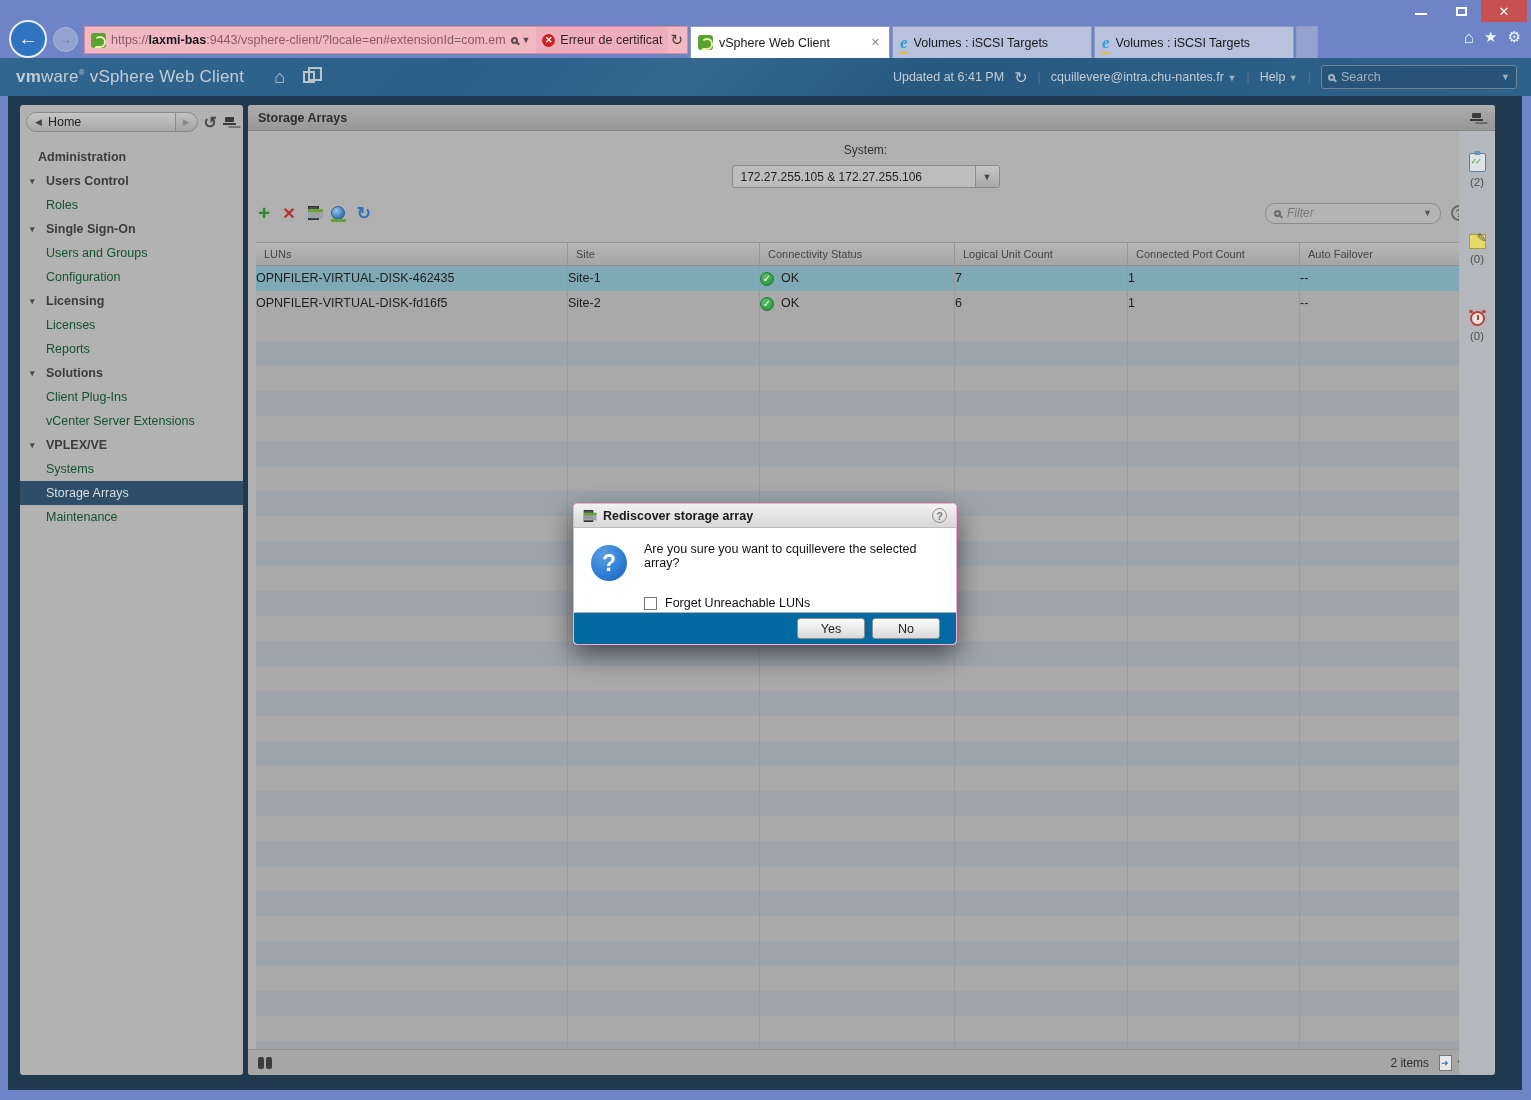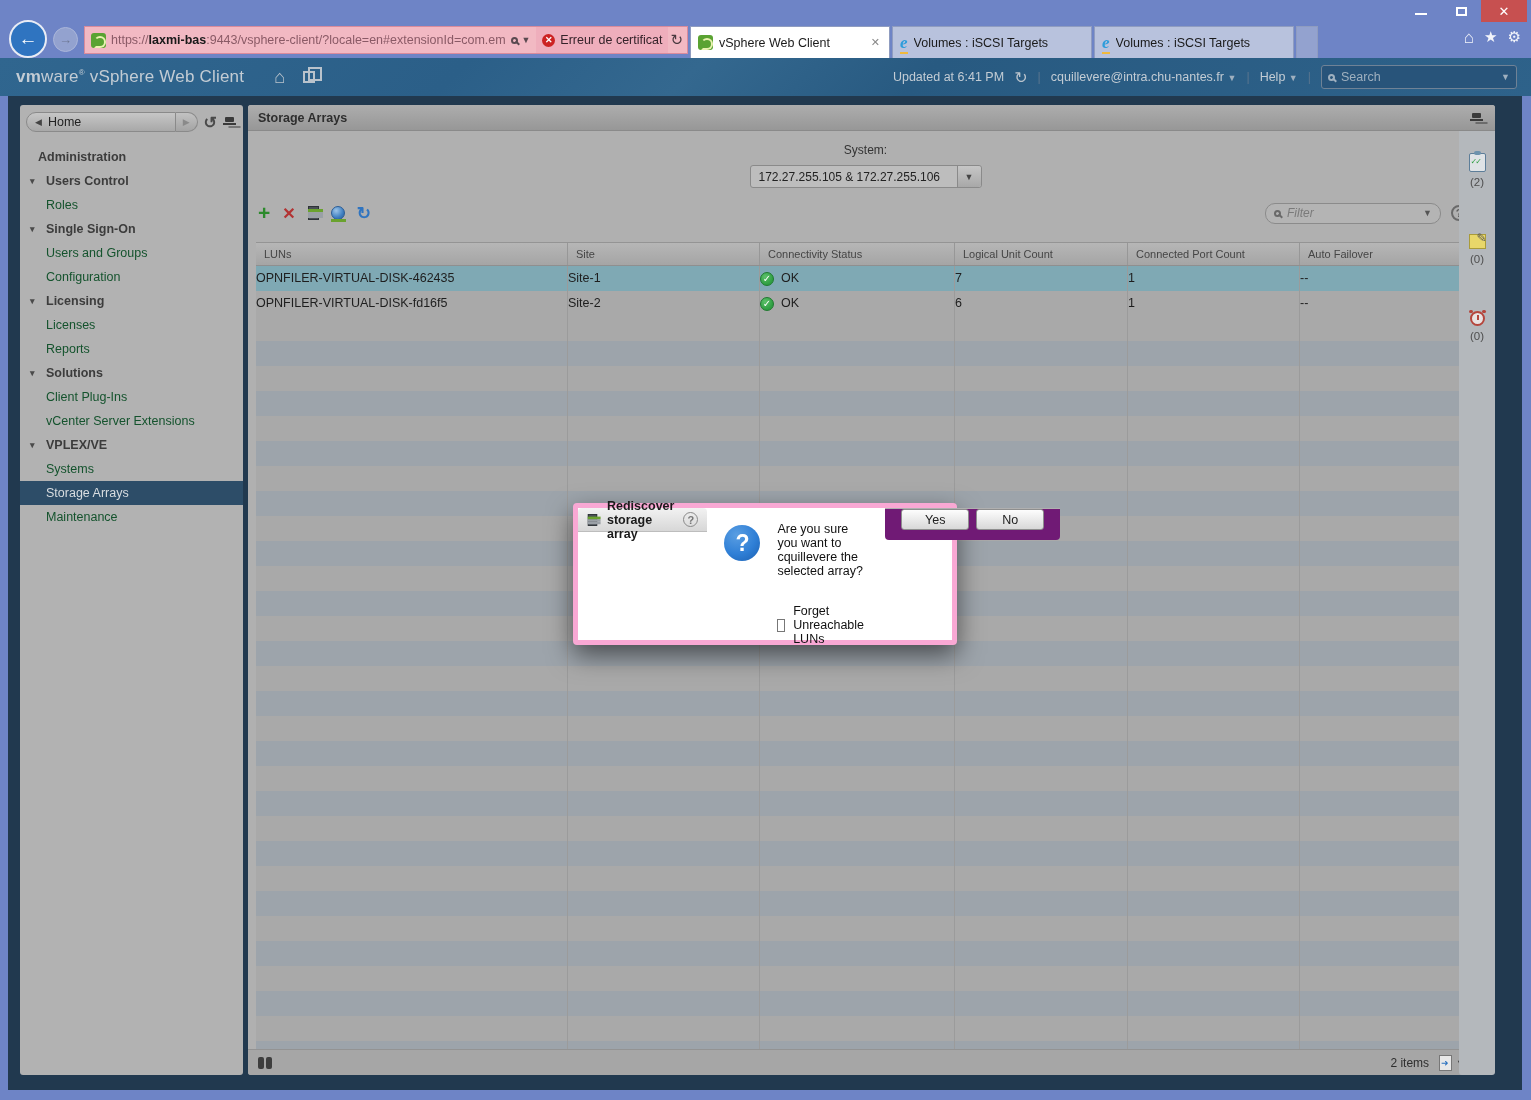--- a/index.html
+++ b/index.html
@@ -103,21 +103,21 @@
   .side-item.header { padding-left:18px; font-weight:bold; color:#3c3c3c; }
   .side-item.section { font-weight:bold; color:#3c3c3c; }
   .side-item .tri { position:absolute; left:10px; font-size:9px; color:#4a4a4a; }
   .side-item.selected { background:#2d4d68; color:#d9dde0; }
 
   
   .content { left:248px; top:9px; width:1227px; height:970px; display:flex; flex-direction:column; }
   .panel-title { height:26px; background:linear-gradient(#adadad,#979797); border-bottom:1px solid #8a8a8a;
                  display:flex; align-items:center; padding-left:10px; font-weight:bold; color:#2e2e2e; font-size:12.5px; }
   .system-row { display:flex; align-items:center; margin:12px 0 0 8px; gap:8px; color:#333;flex-direction:column; }
-  .dropdown { width:232px; height:23px; background:#bdbdbd; border:1px solid #8a8a8a; border-radius:3px;
+  .dropdown { width:268px; height:23px; background:#bdbdbd; border:1px solid #8a8a8a; border-radius:3px;
               display:flex; align-items:center; }
   .dropdown .dd-value { flex:1; padding:0 8px; color:#222; white-space:nowrap; overflow:hidden; }
   .dropdown .dd-btn { width:24px; height:100%; border-left:1px solid #8a8a8a; display:flex; align-items:center;
               justify-content:center; color:#444; font-size:9px; background:linear-gradient(#c6c6c6,#a8a8a8);
               border-radius:0 3px 3px 0; }
   .toolbar-row { display:flex; align-items:center; margin:14px 8px 8px 10px; height:22px; }
   .tb-icon { margin-right:12px; display:flex; align-items:flex-end; }
   .plus-icon { color:#2c8a2c; font-size:21px; font-weight:bold; line-height:18px; }
   .x-icon { color:#b23333; font-size:16px; font-weight:bold; }
   .server-glyph { width:11px; height:14px; background:#4a4f55; border:1px solid #2e3338; position:relative; }
@@ -182,35 +182,35 @@
   .clipboard-glyph::after { content:'✓✓'; position:absolute; left:1px; top:3px; font-size:8px; color:#2e9e41; letter-spacing:-2px; }
   .note-glyph { width:17px; height:15px; background:#e8d76a; border:1px solid #a99b3a; position:relative; }
   .note-glyph::after { content:'✎'; position:absolute; right:-2px; top:-4px; font-size:12px; color:#555; }
   .alarm-glyph { width:15px; height:15px; border:2px solid #b5453c; border-radius:50%; background:#e8e2e2; position:relative; }
   .alarm-glyph::before { content:''; position:absolute; left:-3px; top:-3px; width:4px; height:3px; background:#b5453c; border-radius:2px;
             box-shadow:13px 0 0 #b5453c; }
   .alarm-glyph::after { content:''; position:absolute; left:5px; top:2px; width:2px; height:5px; background:#b5453c; }
 
   
   .dialog { position:absolute; left:573px; top:503px; width:384px; height:142px; background:#fff;
-            border:5px solid #f9a8d4; border-radius:4px; box-shadow:0 10px 26px rgba(0,0,0,.55);
-            display:flex; z-index:50; }
+            border:1px solid #f9a8d4; border-radius:4px; box-shadow:0 10px 26px rgba(0,0,0,.55);
+            display:flex; flex-direction:column; z-index:50; }
   .dlg-title { height:24px; background:linear-gradient(#f2f2f2,#d7d7d7); border-bottom:1px solid #bdbdbd;
             border-radius:4px 4px 0 0; display:flex; align-items:center; padding:0 9px; gap:9px; }
   .dlg-title .ttl { font-weight:bold; color:#1a1a1a; font-size:12.5px; flex:1; }
   .dlg-title .help-circle { width:15px; height:15px; border-width:1.5px; color:#777; border-color:#8a8a8a; }
   .dlg-body { flex:1; background:#fff; position:relative; padding:14px 16px 0 70px; }
   .q-icon { position:absolute; left:17px; top:17px; width:36px; height:36px; border-radius:50%;
             background:radial-gradient(circle at 35% 28%, #5a9ee2, #2f7fd6 55%, #1b5fb0);
             color:#fff; font-size:23px; font-weight:bold; display:flex; align-items:center; justify-content:center; }
   .dlg-msg { color:#111; font-size:12.5px; }
   .dlg-check { display:flex; align-items:center; gap:8px; margin-top:26px; color:#111; font-size:12.5px; }
   .checkbox { width:13px; height:13px; background:#fff; border:1px solid #777; display:inline-block; }
-  .dlg-footer { height:32px; background:#701a75; border-top:1px solid #b0b0b0; border-radius:0 0 4px 4px;
-            display:flex; align-items:flex-start; justify-content:flex-end; gap:7px; padding:0 16px; }
+  .dlg-footer { height:32px; background:#0369a1; border-top:1px solid #b0b0b0; border-radius:0 0 4px 4px;
+            display:flex; align-items:center; justify-content:flex-end; gap:7px; padding:0 16px; }
   .dlg-btn { width:68px; height:21px; background:linear-gradient(#fdfdfd,#d8d8d8); border:1px solid #8e8e8e;
             border-radius:3px; font-family:"Liberation Sans",sans-serif; font-size:12.5px; color:#222; }
 </style>
 </head>
 <body>
 
 <div class="titlebar">
   <div class="win-controls">
     <div class="win-btn min">
         <span></span>

